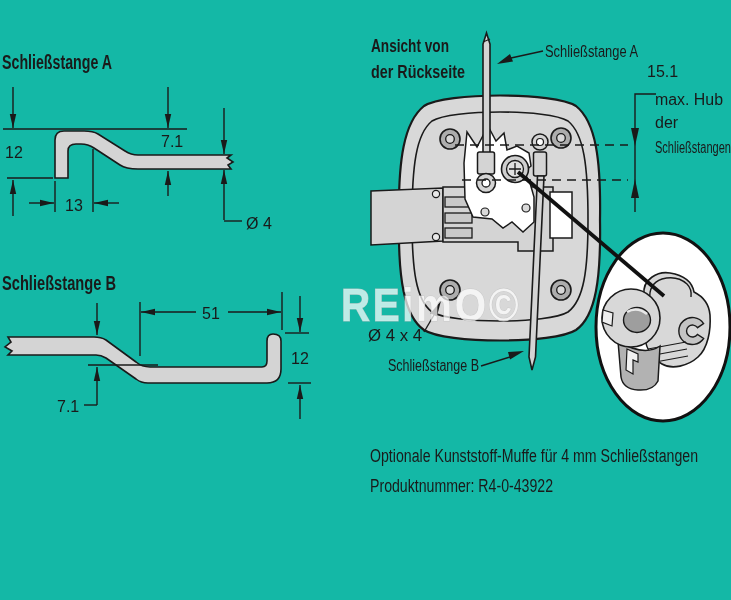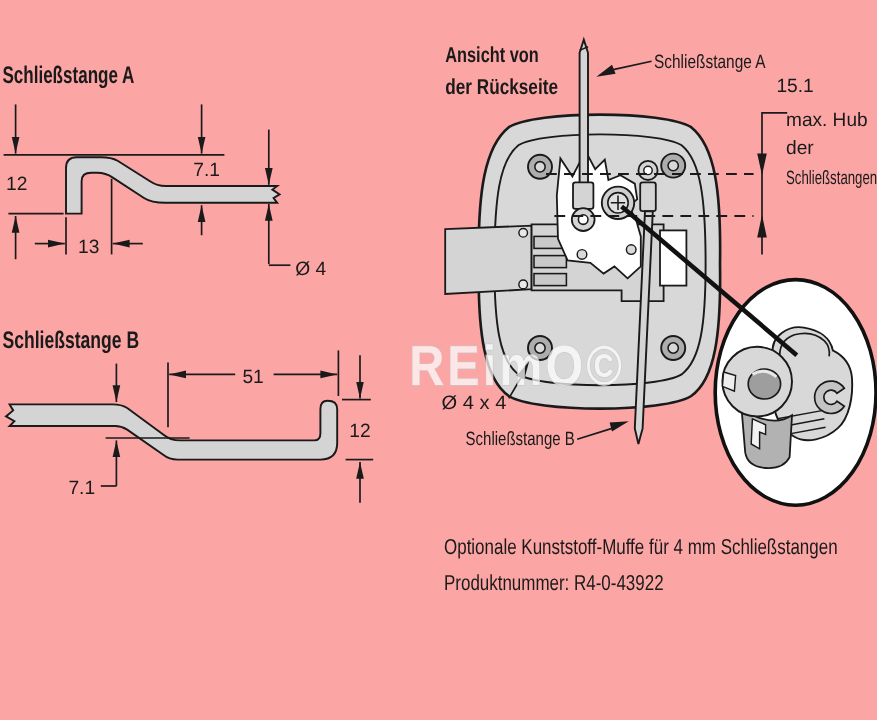--- a/index.html
+++ b/index.html
@@ -1,17 +1,17 @@
 <!DOCTYPE html>
 <html><head>
 <meta charset="utf-8">
 <style>
   html,body{margin:0;padding:0;background:#ffffff;}
   .stage{
-    position:relative;width:731px;height:600px;background:#fca5a5;overflow:hidden;
+    position:relative;width:731px;height:600px;background:#14b8a6;overflow:hidden;
     font-family:"Liberation Sans",sans-serif;
   }
   svg{position:absolute;left:0;top:0;}
   text{font-family:"Liberation Sans",sans-serif;fill:#1a1a1a;}
   .t-title{font-weight:bold;font-size:20px;}
   .t-title2{font-weight:bold;font-size:18px;}
   .t-dim{font-size:16px;}
   .t-lbl{font-size:16px;}
   .t-foot{font-size:18px;}
   .ln{stroke:#1a1a1a;stroke-width:1.4;fill:none;}

